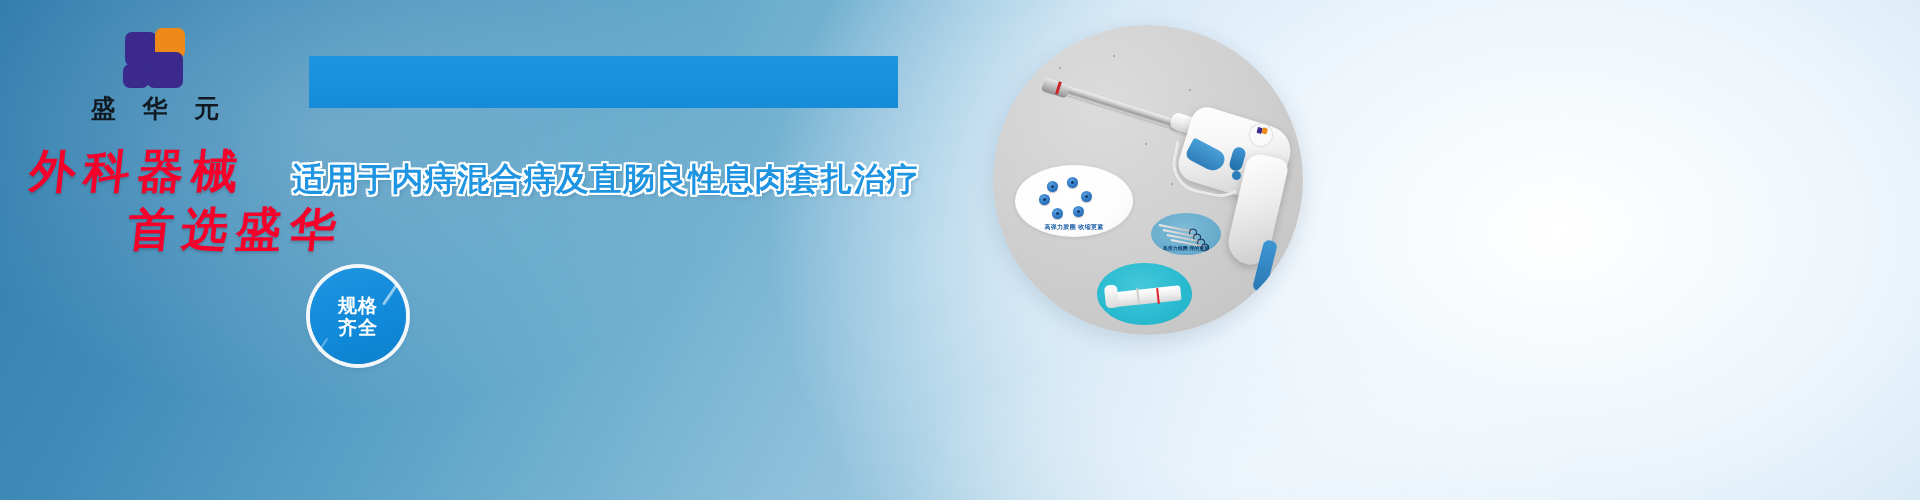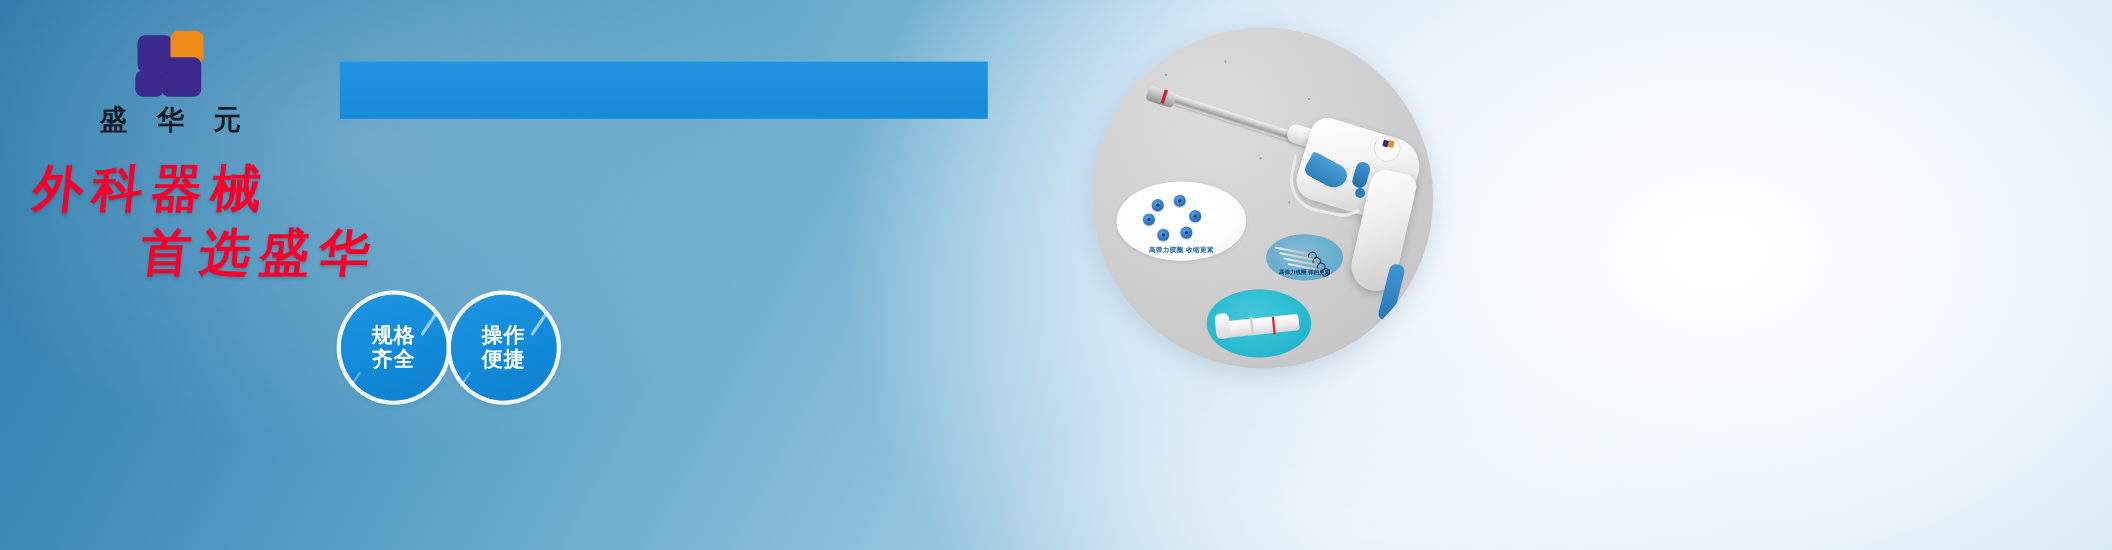--- a/index.html
+++ b/index.html
@@ -72,21 +72,21 @@
     display:flex;align-items:center;justify-content:center;
     color:#1f95e2;font-weight:bold;font-size:32px;letter-spacing:1px;
     font-family:"DejaVu Sans","Liberation Sans",sans-serif;
     text-shadow:2px 0 0 #fff,-2px 0 0 #fff,0 2px 0 #fff,0 -2px 0 #fff,
                 2px 2px 0 #fff,-2px 2px 0 #fff,2px -2px 0 #fff,-2px -2px 0 #fff,
                 3px 3px 4px rgba(20,70,110,.25);
     white-space:nowrap;
   }
 
   
-  .features{position:absolute;left:310px;top:268px;width:570px;height:96px;display:flex;gap:4px;}
+  .features{position:absolute;left:310px;top:268px;width:570px;height:96px;display:flex;gap:22px;}
   .feature{
     position:relative;width:96px;height:96px;border-radius:50%;
     background:linear-gradient(160deg,#1f95e2 0%,#1189d9 60%,#0d80cd 100%);
     box-shadow:0 0 0 4px rgba(255,255,255,.92), 0 3px 7px rgba(25,70,110,.28);
     display:flex;flex-direction:column;align-items:center;justify-content:center;
     color:#fff;font-weight:bold;font-size:19px;line-height:1.18;letter-spacing:1px;
     font-family:"DejaVu Sans","Liberation Sans",sans-serif;
   }
   .feature .shine{
     position:absolute;right:14px;top:13px;width:3px;height:26px;border-radius:2px;
@@ -231,33 +231,28 @@
     <div class="logo-text">盛 华 元</div>
   </div>
 
   <div class="slogan">
     <span class="slogan-1">外科器械</span>
     <span class="slogan-2">首选盛华</span>
   </div>
 
   <div class="title-band"></div>
 
+  <div class="subtitle">适用于内痔混合痔及直肠良性息肉套扎治疗</div>
 
   <div class="features">
     <div class="feature">
       <span class="shine"></span>
       <span class="shine2"></span>
       <span>规格</span>
       <span>齐全</span>
-    </div>
-    <div class="feature">
-      <span class="shine"></span>
-      <span class="shine2"></span>
-      <span>操作</span>
-      <span>便捷</span>
     </div>
   </div>
 
   <div class="product">
 
     <span class="speck" style="left:66px;top:42px;"></span>
     <span class="speck" style="left:120px;top:30px;"></span>
     <span class="speck" style="left:152px;top:118px;"></span>
     <span class="speck" style="left:196px;top:64px;"></span>
     <span class="speck" style="left:40px;top:160px;"></span>

